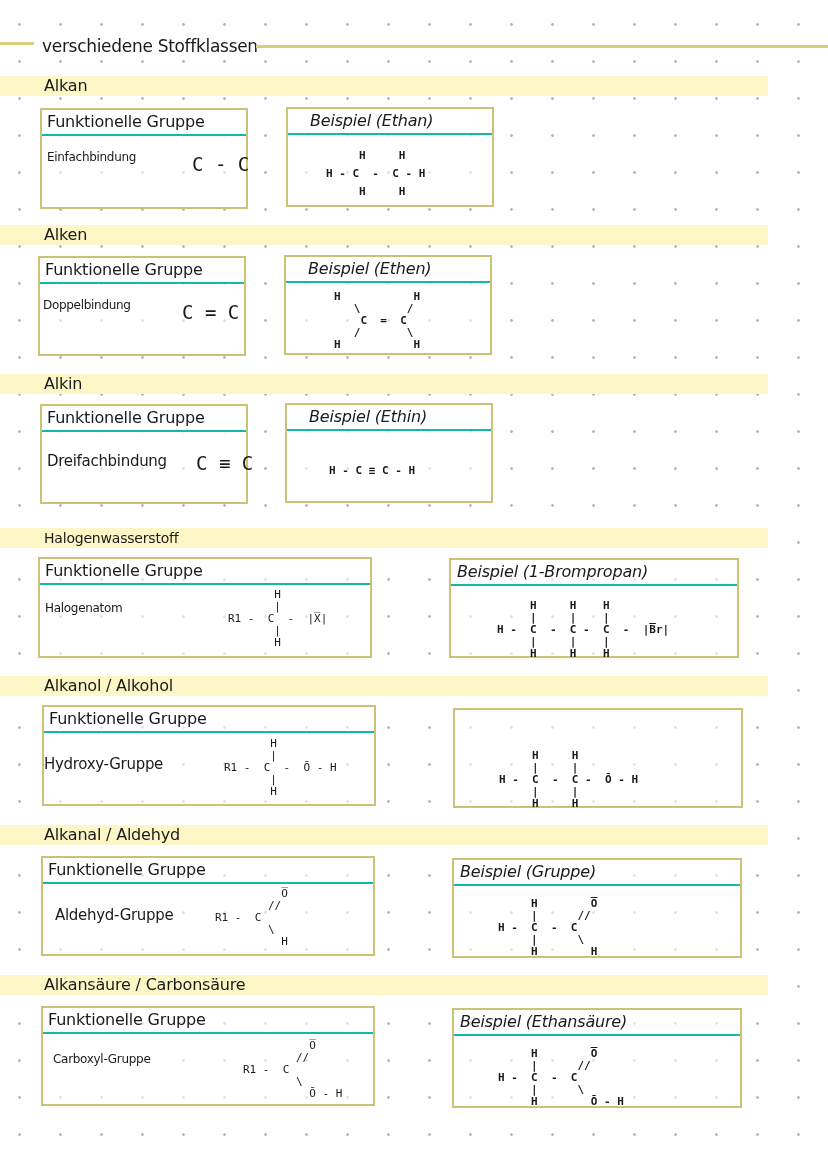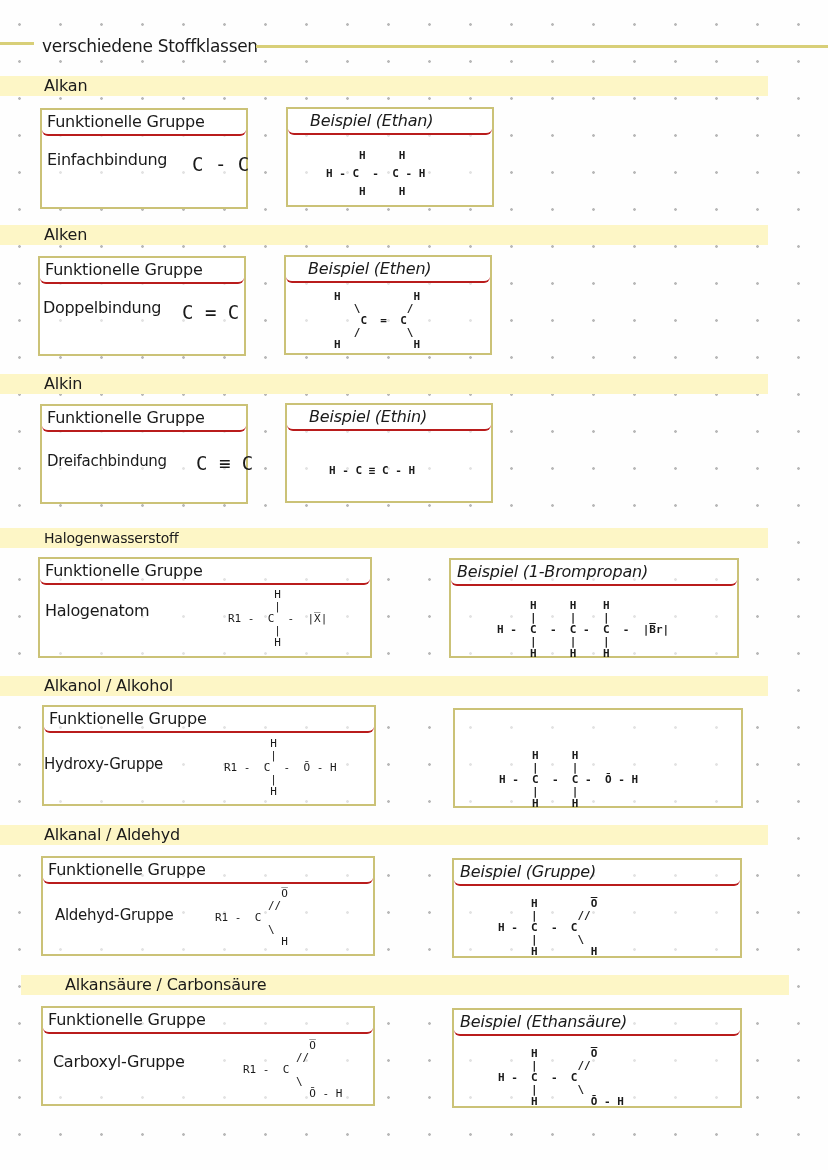--- a/index.html
+++ b/index.html
@@ -14,25 +14,25 @@
   }
   .title-row { position: absolute; top: 34px; left: 0; width: 828px; height: 28px; }
   .title-line-left { position: absolute; left: 0; top: 8px; width: 34px; height: 3px; background: #d8cf78; }
   .title-line-right { position: absolute; left: 256px; top: 11px; width: 572px; height: 3px; background: #d8cf78; }
   .title-text { position: absolute; left: 42px; top: 2px; font-size: 17px; letter-spacing: -0.3px; }
 
   .band { position: absolute; left: 0; width: 768px; height: 20px; background: #fdf6c6; }
   .band-label { position: absolute; left: 44px; font-size: 16px; line-height: 20px; letter-spacing: -0.2px; }
 
   .box { position: absolute; border: 2px solid #cbc277; background: rgba(255,255,255,0.6); box-sizing: border-box; }
-  .box-head { position: absolute; left: 0; right: 0; top: 0; height: 24px; border-bottom: 2px solid #b91c1c; border-radius: 6px; }
+  .box-head { position: absolute; left: 0; right: 0; top: 0; height: 24px; border-bottom: 2px solid #14b8a6; }
   .box-head span { position: absolute; left: 5px; top: 2px; font-size: 16px; letter-spacing: -0.2px; }
   .box-head.italic span { font-style: italic; left: 22px; }
   .box-body { position: absolute; left: 0; right: 0; top: 26px; bottom: 0; }
-  .fg-name { position: absolute; left: 5px; font-size: 16px; letter-spacing: -0.3px; white-space: nowrap; }
+  .fg-name { position: absolute; left: 5px; font-size: 12px; letter-spacing: -0.3px; white-space: nowrap; }
   .fg-name.small { font-size: 15px; }
   .fg-formula { position: absolute; font-family: "DejaVu Sans Mono", monospace; font-size: 19px; white-space: nowrap; }
   .mol { position: absolute; font-family: "DejaVu Sans Mono", monospace; font-size: 11px; line-height: 11px; white-space: pre; font-weight: bold; }
 </style>
 </head>
 <body>
 
 <div class="title-row">
   <div class="title-line-left"></div>
   <div class="title-text">verschiedene Stoffklassen</div>
@@ -185,21 +185,21 @@
     </div>
   <div class="box-body">
     <div class="mol" style="left:44px; top:12px; line-height:12px;">     H        O̅
      |      //
 H -  C  -  C
      |      \
      H        H</div>
   </div>
 </div>
 
-<div class="band" style="top:975px;margin-left:21px;">
+<div class="band" style="top:975px;">
   <span class="band-label">Alkansäure / Carbonsäure</span>
 </div>
 <div class="box" style="left:41px; top:1006px; width:334px; height:100px;">
   <div class="box-head">
       <span>Funktionelle Gruppe</span>
     </div>
   <div class="box-body">
     <span class="fg-name" style="top:18px; left:10px;">Carboxyl-Gruppe</span>
     <div class="mol" style="left:200px; top:6px; font-weight:normal; line-height:12px;">          O̅
         //

